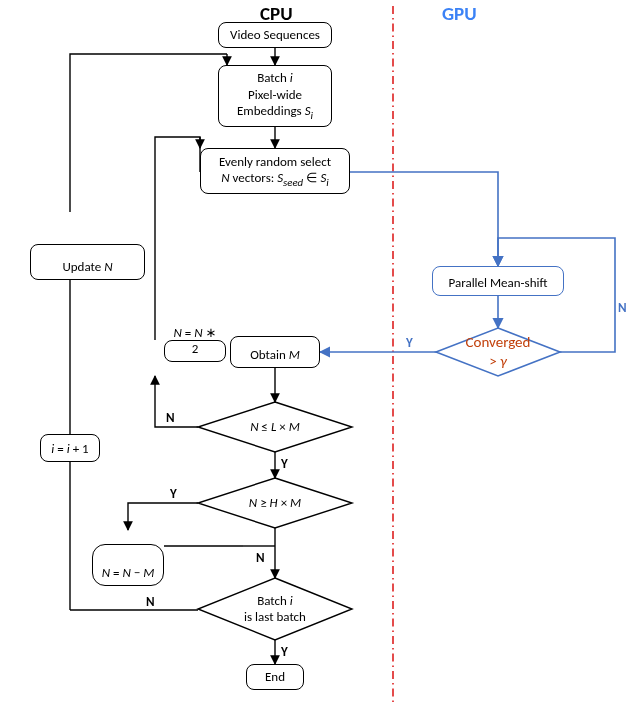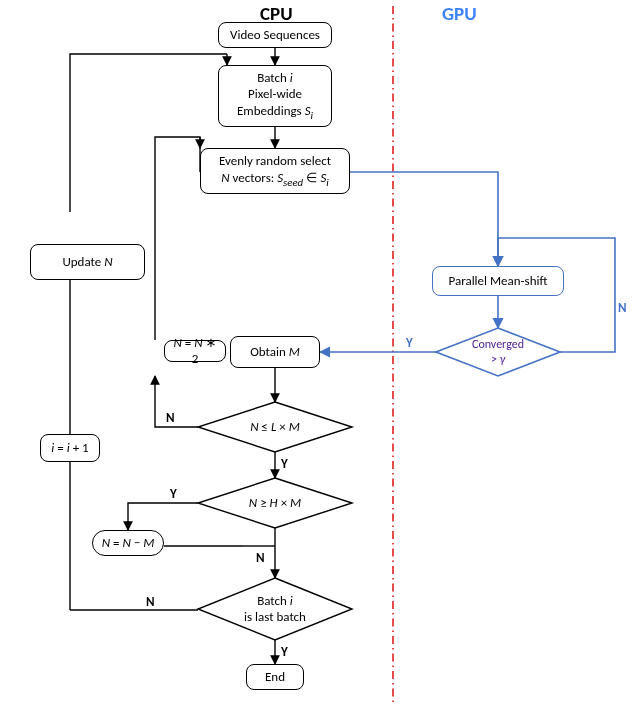--- a/index.html
+++ b/index.html
@@ -18,21 +18,21 @@
     font-size: 19px;
     text-align: center;
   }
   .box {
     position: absolute;
     border: 1.4px solid #000;
     border-radius: 8px;
     background: #fff;
     text-align: center;
     display: flex;
-    align-items: center;
+    align-items: flex-end;
     justify-content: center;
     padding: 4px 6px;
     box-sizing: border-box;
     line-height: 1.25;
   }
   .box-gpu {
     border-color: #4472c4;
     color: #000000;
   }
   .diamond {
@@ -143,21 +143,21 @@
   </div>
 
 <div class="box box-gpu" style="left:432px; top:266px; width:132px; height:30px;">
     <span>Parallel Mean-shift</span>
   </div>
 
 <div class="diamond" style="left:436px; top:328px; width:124px; height:48px;">
   <svg width="124" height="48">
       <polygon points="62,0 124,24 62,48 0,24" fill="#fff" stroke="#4472c4" stroke-width="1.6"></polygon>
     </svg>
-  <span class="dlabel" style="color:#4c1d95; font-size:12px;">Converged<br>&gt; <span class="ital">γ</span></span>
+  <span class="dlabel" style="color:#c2410c; font-size:15px;">Converged<br>&gt; <span class="ital">γ</span></span>
 </div>
 
 <div class="box" style="left:230px; top:336px; width:90px; height:32px;">
     <span>Obtain <span class="ital">M</span></span>
   </div>
 
 <div class="box" style="left:124px; top:340px; width:62px; height:22px;margin-left:40px;">
     <span><span class="ital">N</span> = <span class="ital">N</span> ∗ 2</span>
   </div>
 
@@ -168,21 +168,21 @@
   <span class="dlabel"><span class="ital">N</span> ≤ <span class="ital">L</span> × <span class="ital">M</span></span>
 </div>
 
 <div class="diamond" style="left:198px; top:478px; width:154px; height:50px;">
   <svg width="154" height="50">
       <polygon points="77,0 154,25 77,50 0,25" fill="#fff" stroke="#000" stroke-width="1.4"></polygon>
     </svg>
   <span class="dlabel"><span class="ital">N</span> ≥ <span class="ital">H</span> × <span class="ital">M</span></span>
 </div>
 
-<div class="box" style="left:92px; top:530px; width:72px; height:26px;border-radius:13px;">
+<div class="box" style="left:92px; top:544px; width:72px; height:42px;border-radius:13px;">
     <span><span class="ital">N</span> = <span class="ital">N</span> − <span class="ital">M</span></span>
   </div>
 
 <div class="diamond" style="left:198px; top:578px; width:154px; height:62px;">
   <svg width="154" height="62">
       <polygon points="77,0 154,31 77,62 0,31" fill="#fff" stroke="#000" stroke-width="1.4"></polygon>
     </svg>
   <span class="dlabel">Batch <span class="ital">i</span><br>is last batch</span>
 </div>
 

